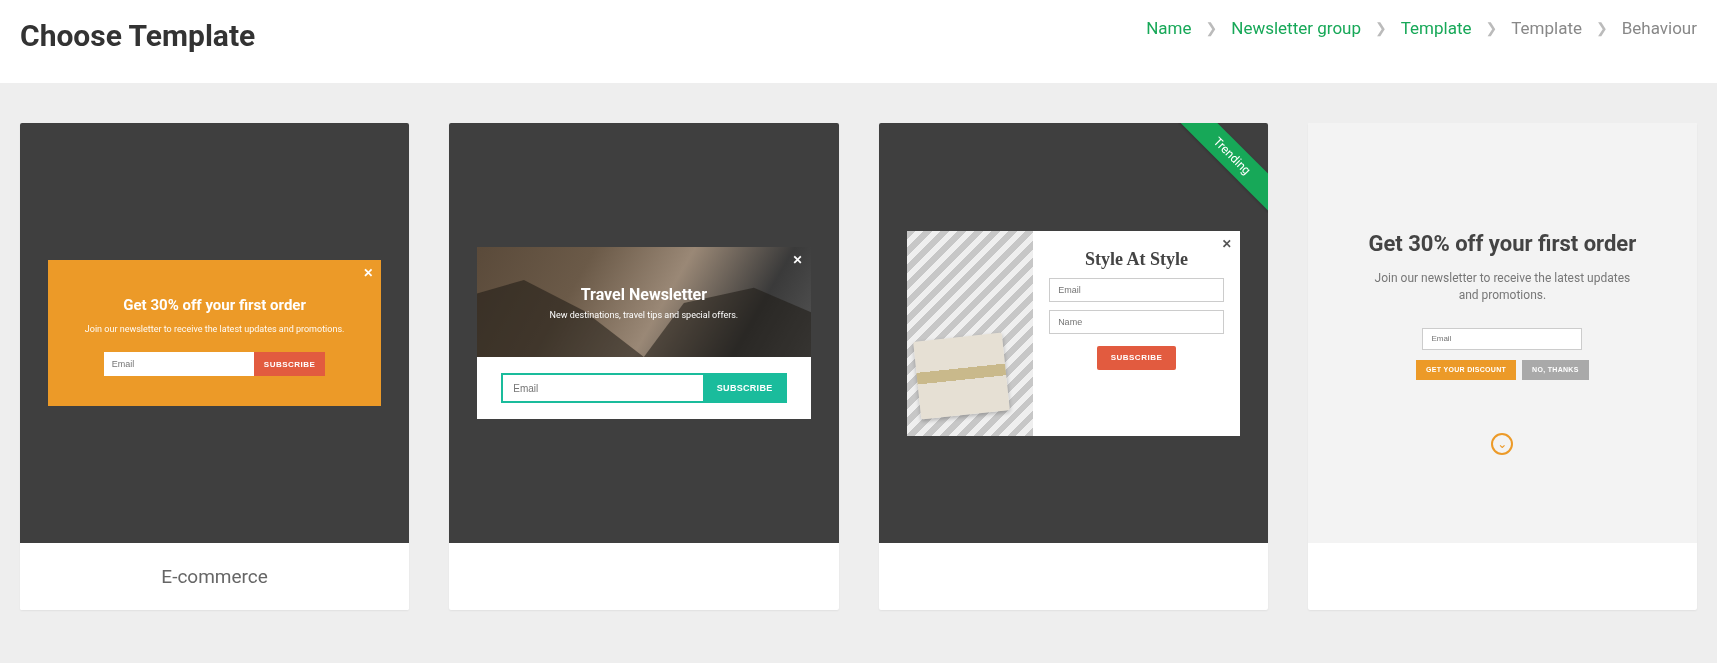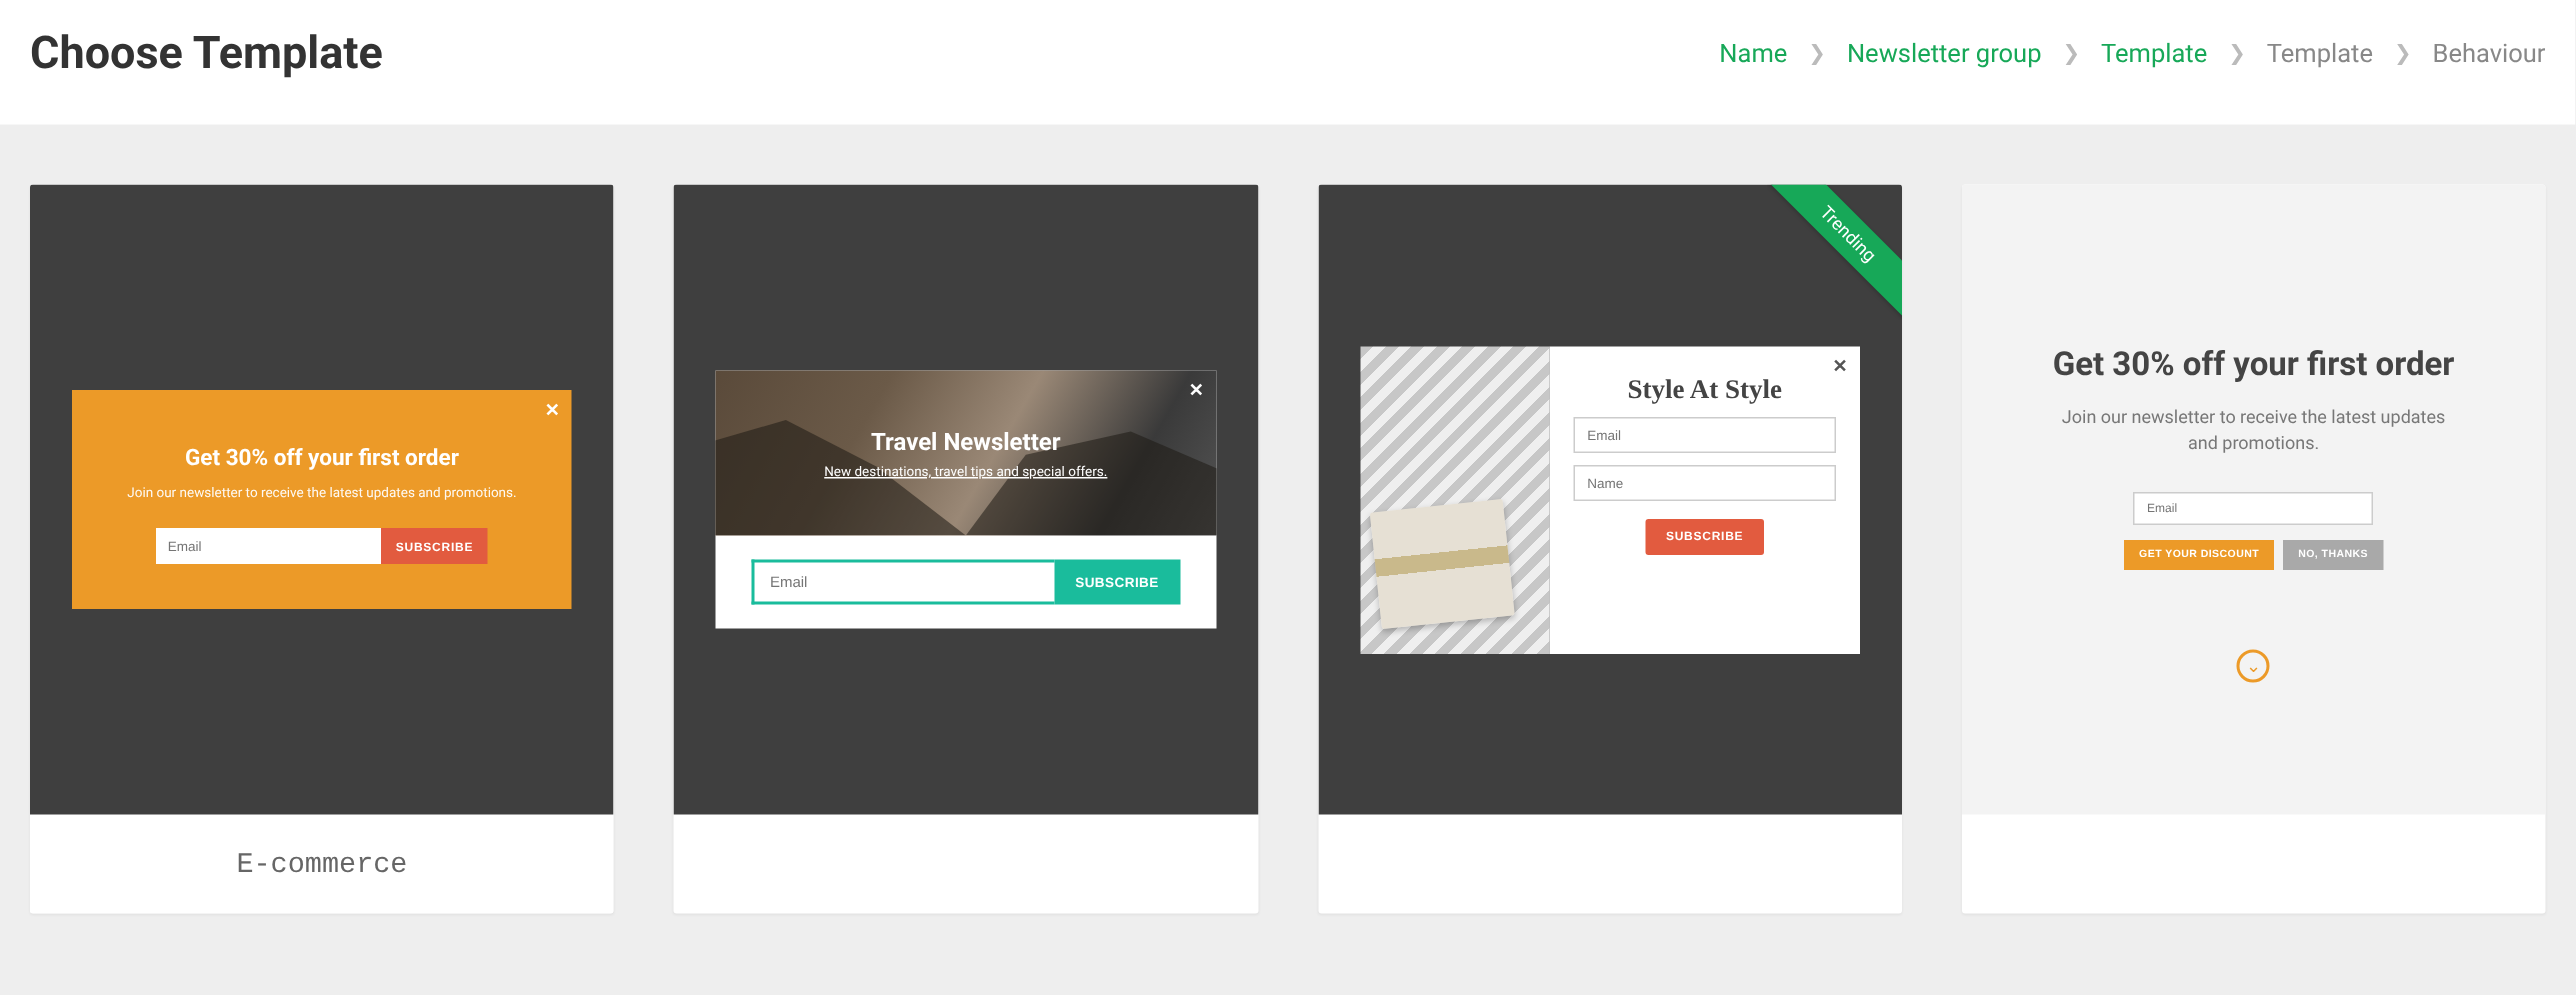--- a/index.html
+++ b/index.html
@@ -1,20 +1,20 @@
 <!DOCTYPE html>
 <html><head>
 <meta charset="utf-8">
 <style>
   * { box-sizing: border-box; margin: 0; padding: 0; }
   body { font-family: -apple-system, BlinkMacSystemFont, "Segoe UI", Roboto, Helvetica, Arial, sans-serif; background: #eeeeee; color: #333; }
   .header {
     background: #fff;
     display: flex;
-    align-items: center;
+    align-items: flex-start;
     justify-content: space-between;
     padding: 18px 20px 30px 20px;
   }
   .page-title {
     font-size: 30px;
     font-weight: 700;
     color: #333;
   }
   .breadcrumb {
     display: flex;
@@ -52,21 +52,20 @@
     justify-content: center;
     padding: 28px;
   }
   .card-preview.light { background: #f3f3f3; }
   .card-title {
     background: #fff;
     text-align: center;
     font-size: 19px;
     color: #666;
     padding: 22px 10px;
-    font-family: Liberation Mono, monospace;
   }
 
   
   .ribbon {
     position: absolute;
     top: 0; right: 0;
     width: 90px; height: 90px;
     overflow: hidden;
   }
   .ribbon span {
@@ -128,21 +127,21 @@
     content: "";
     position: absolute;
     bottom: 0;
     width: 60%;
     height: 70%;
     background: rgba(30,25,20,0.55);
   }
   .travel-hero::before { left: -10%; clip-path: polygon(0 100%, 0 30%, 40% 0, 70% 40%, 100% 100%); }
   .travel-hero::after  { right: -10%; clip-path: polygon(0 100%, 20% 30%, 55% 10%, 100% 60%, 100% 100%); }
   .travel-hero h3 { font-size: 16px; font-weight: 700; margin-bottom: 6px; z-index: 1; }
-  .travel-hero p  { font-size: 9px; z-index: 1; text-decoration: underline; }
+  .travel-hero p  { font-size: 9px; z-index: 1; }
   .travel-row { display: flex; gap: 0; padding: 16px 24px 0; }
   .travel-row input {
     flex: 1; height: 30px; border: 2px solid #1abc9c; border-right: none;
     padding: 0 10px; font-size: 10px;
   }
   .travel-row button {
     height: 30px; border: none; background: #1abc9c; color: #fff;
     font-size: 9px; font-weight: 600; padding: 0 14px; letter-spacing: 0.3px;
   }
 

